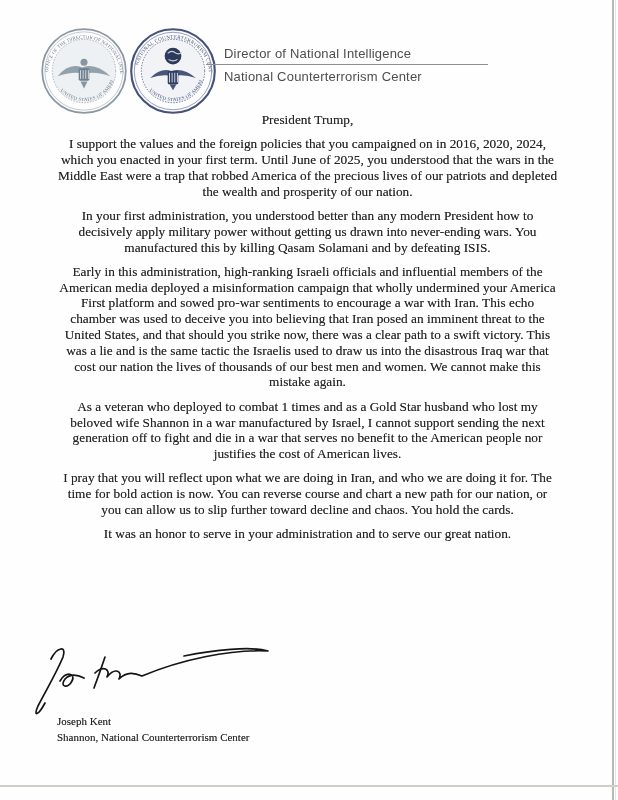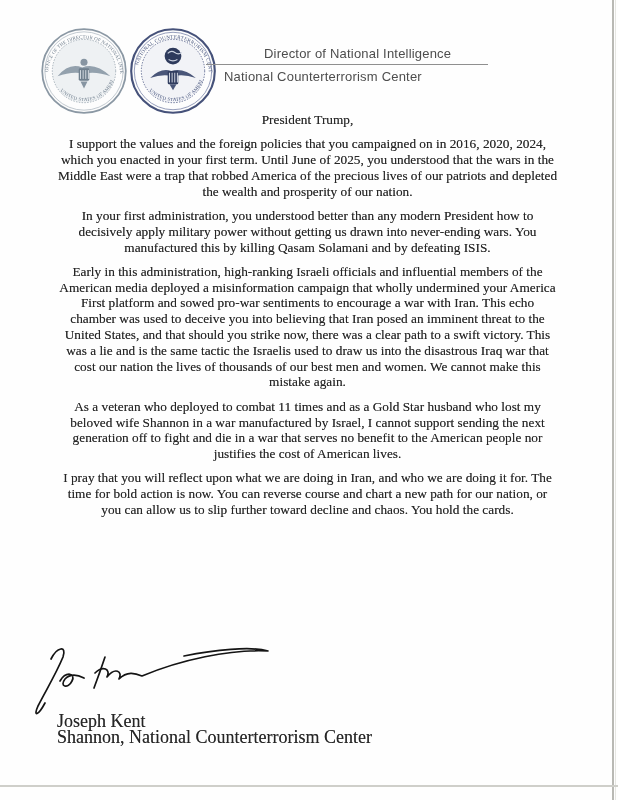--- a/index.html
+++ b/index.html
@@ -14,38 +14,38 @@
   .edge-right2{position:absolute;top:0;bottom:0;left:615px;width:1px;background:#e6e6e2;}
   .edge-bottom{position:absolute;left:0;right:0;top:785px;height:2px;background:#cfcfca;}
   .edge-bottom2{position:absolute;left:0;right:0;top:788px;height:1px;background:#ebebе7;}
 
   
   .seal{position:absolute;top:27px;}
   .seal.odni{left:40px;}
   .seal.nctc{left:129px;}
   .hdr-block{position:absolute;left:224px;top:46px;width:300px;
     font-family:"Liberation Sans", sans-serif;color:#4d4d4d;}
-  .hdr-line1{font-size:13px;letter-spacing:.2px;margin-left:40px;}
+  .hdr-line1{font-size:13px;letter-spacing:.2px;}
   .hdr-rule{position:absolute;left:206px;top:64px;width:282px;height:1px;background:#8f8f8f;}
   .hdr-line2{position:absolute;left:224px;top:69px;font-family:"Liberation Sans", sans-serif;
     font-size:13px;color:#4d4d4d;letter-spacing:.2px;}
 
   
   .body-text{
     position:absolute;left:57px;top:112px;width:501px;
     font-size:13.3px;line-height:15.8px;color:#262626;
     text-shadow:0 0 .4px rgba(40,40,40,.55);
     text-align:center;
   }
   .body-text p{margin:0 0 8.5px 0;}
   .salutation{margin-bottom:8.5px;}
 
   
   .sig-svg{position:absolute;left:18px;top:642px;}
-  .signer{position:absolute;left:57px;top:714px;font-size:18px;line-height:15.8px;
+  .signer{position:absolute;left:57px;top:714px;font-size:11px;line-height:15.8px;
     color:#262626;text-shadow:0 0 .4px rgba(40,40,40,.55);}
 
   .seal text{font-family:"Liberation Serif", serif;}
 </style>
 </head>
 <body>
 
 <div class="page">
 
   <svg class="seal odni" width="88" height="88" viewBox="0 0 100 100">
@@ -99,22 +99,23 @@
     <div class="hdr-line1">Director of National Intelligence</div>
   </div>
   <div class="hdr-rule"></div>
   <div class="hdr-line2">National Counterterrorism Center</div>
 
   <div class="body-text">
     <p class="salutation">President Trump,</p>
     <p>I support the values and the foreign policies that you campaigned on in 2016, 2020, 2024, which you enacted in your first term. Until June of 2025, you understood that the wars in the Middle East were a trap that robbed America of the precious lives of our patriots and depleted the wealth and prosperity of our nation.</p>
     <p>In your first administration, you understood better than any modern President how to decisively apply military power without getting us drawn into never-ending wars. You manufactured this by killing Qasam Solamani and by defeating ISIS.</p>
     <p>Early in this administration, high-ranking Israeli officials and influential members of the American media deployed a misinformation campaign that wholly undermined your America First platform and sowed pro-war sentiments to encourage a war with Iran. This echo chamber was used to deceive you into believing that Iran posed an imminent threat to the United States, and that should you strike now, there was a clear path to a swift victory. This was a lie and is the same tactic the Israelis used to draw us into the disastrous Iraq war that cost our nation the lives of thousands of our best men and women. We cannot make this mistake again.</p>
-    <p>As a veteran who deployed to combat 11 times and as a Gold Star husband who lost my beloved wife Shannon in a war manufactured by Israel, I cannot support sending the next generation off to fight and die in a war that serves no benefit to the American people nor justifies the cost of American lives.</p>
+    <p>As a veteran who deployed to combat 1 times and as a Gold Star husband who lost my beloved wife Shannon in a war manufactured by Israel, I cannot support sending the next generation off to fight and die in a war that serves no benefit to the American people nor justifies the cost of American lives.</p>
     <p>I pray that you will reflect upon what we are doing in Iran, and who we are doing it for. The time for bold action is now. You can reverse course and chart a new path for our nation, or you can allow us to slip further toward decline and chaos. You hold the cards.</p>
+    <p>It was an honor to serve in your administration and to serve our great nation.</p>
   </div>
 
   <svg class="sig-svg" width="258" height="74" viewBox="0 0 258 74">
     <g fill="none" stroke="#141414" stroke-width="1.7" stroke-linecap="round" stroke-linejoin="round">
       <path d="M33,17 C39,5 49,3 45,15 C38,32 27,50 20,64 C15,75 20,74 27,61"></path>
       <path d="M42,39 C48,29 58,31 54,39 C50,47 41,45 47,37 C53,31 60,33 66,36"></path>
       <path d="M87,15 C83,27 79,38 76,46"></path>
       <path d="M77,31 C85,23 93,27 89,35 C97,25 105,29 101,37 C109,29 117,31 124,34 C162,18 212,7 250,9 C233,4 196,8 166,14"></path>
     </g>
   </svg>

